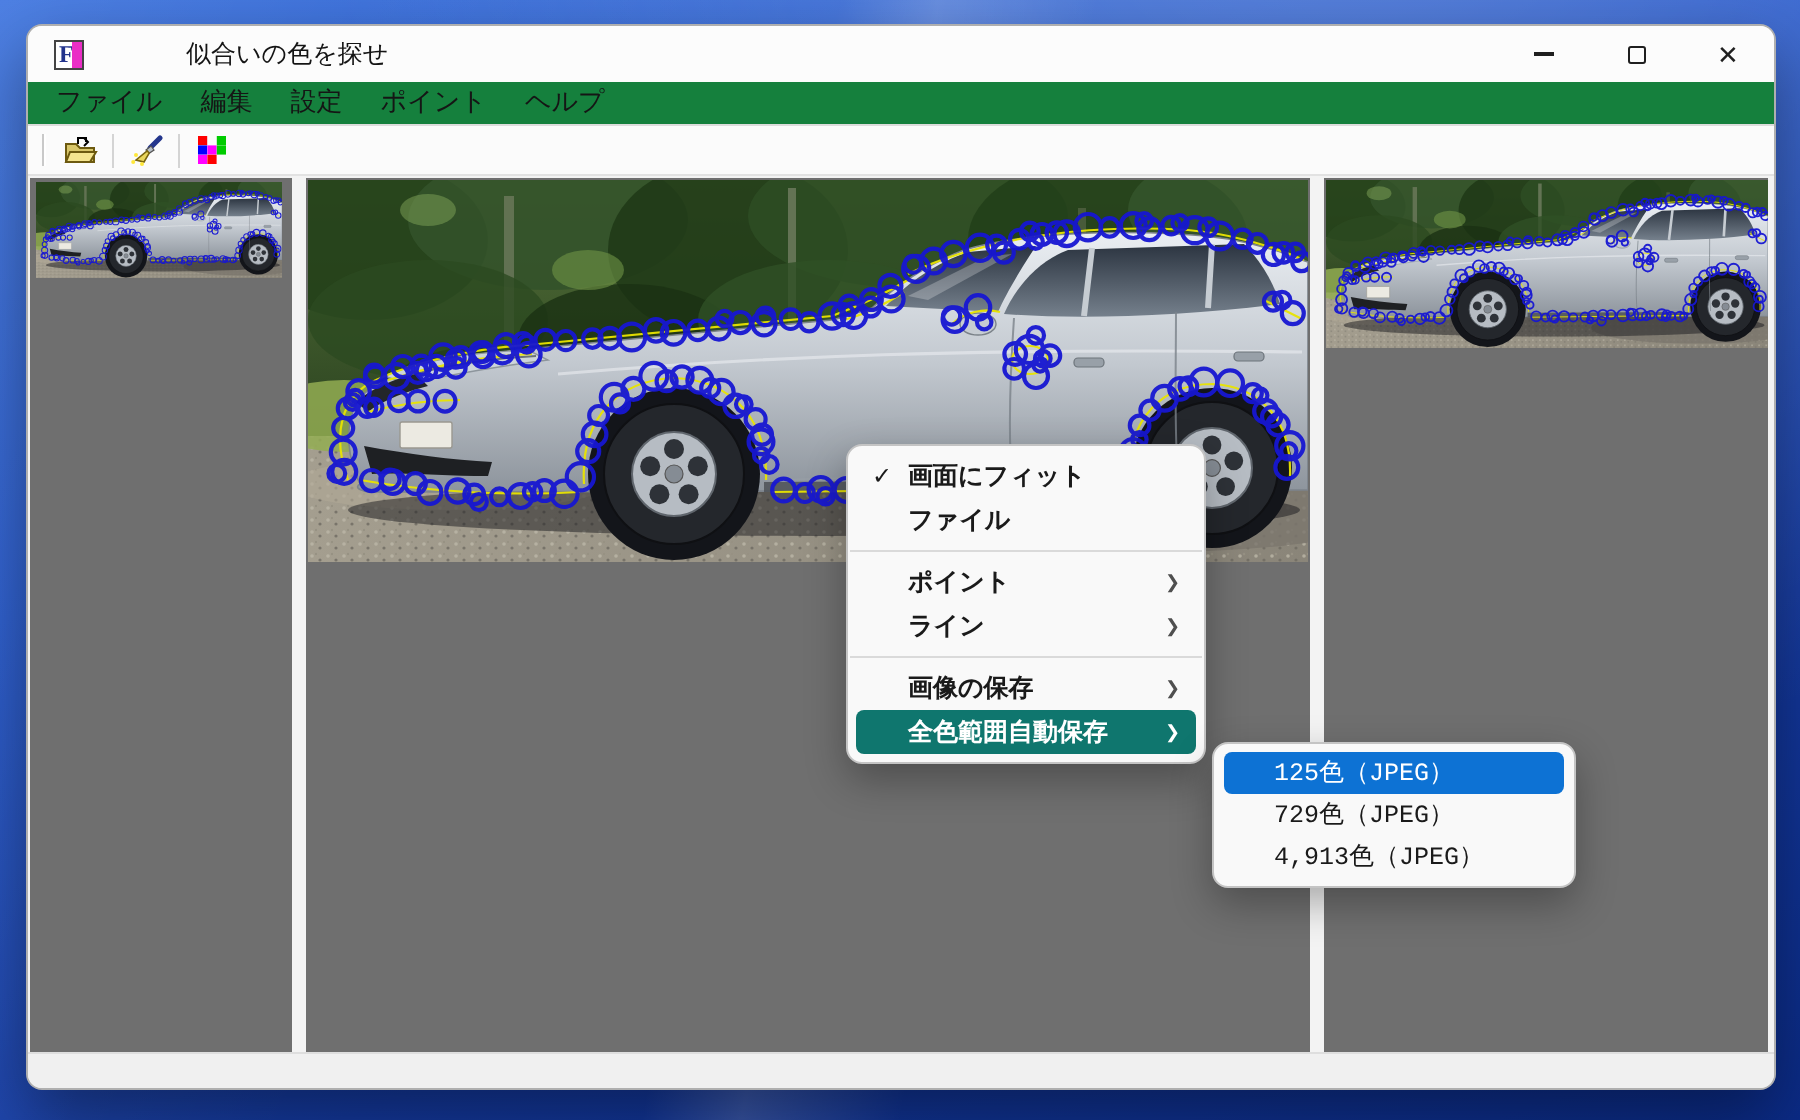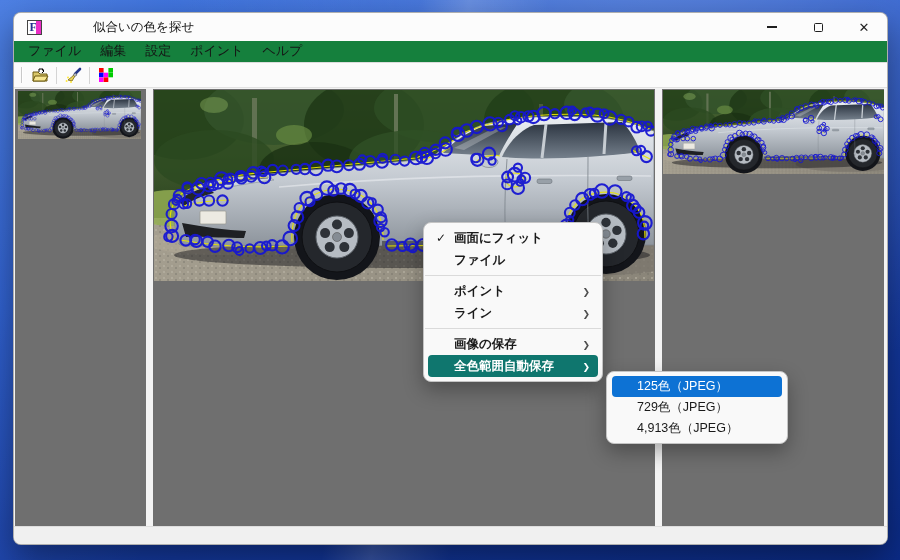--- a/index.html
+++ b/index.html
@@ -66,21 +66,21 @@
   .cm-check { width:26px; flex:none; text-align:center; font-size:12px; }
   .cm-label { flex:1; white-space:nowrap;font-weight:bold; }
   .cm-chevron { font-size:9px; color:#4f4f4f; padding-top:1px; }
   .cm-sep { height:1px; background:#dadada; margin:4px 1px; }
   .cm-row.highlight { background:#0f766e; color:#ffffff; }
   .cm-row.highlight .cm-chevron { color:#ffffff; }
 
   
   .submenu { position:absolute; left:606px; top:371px; width:182px; z-index:21;
     background:#f9f9f9; border:1px solid #c4c4c4; border-radius:8px;
-    box-shadow:0 8px 20px rgba(0,0,0,.30); padding:4px 0; font-size:12.5px; color:#1a1a1a; }
+    box-shadow:0 8px 20px rgba(0,0,0,.30); padding:4px 0; font-size:12.5px; color:#1a1a1a;font-family:Liberation Mono, monospace; }
   .sm-row { height:21px; margin:0 5px; border-radius:4px; display:flex; align-items:center;
     padding-left:25px; white-space:nowrap; }
   .sm-row.highlight { background:#0d72d4; color:#ffffff; }
 </style>
 </head>
 <body>
 
 <svg id="sprite" width="0" height="0" style="position:absolute" aria-hidden="true">
   <defs>
     <linearGradient id="gForest" x1="0" y1="0" x2="0" y2="1">

